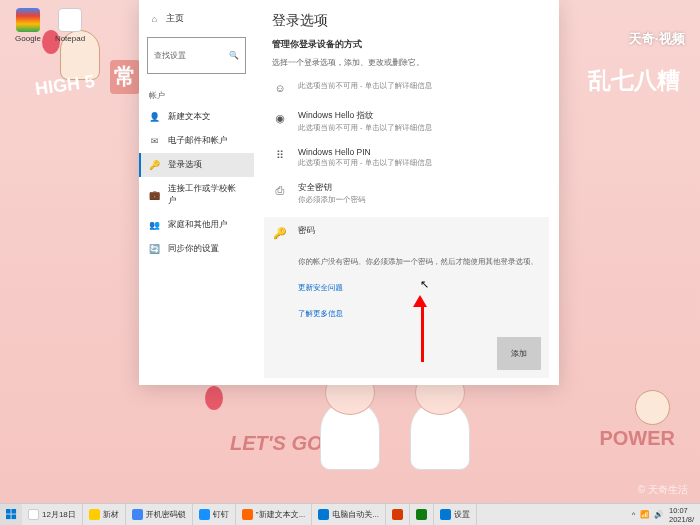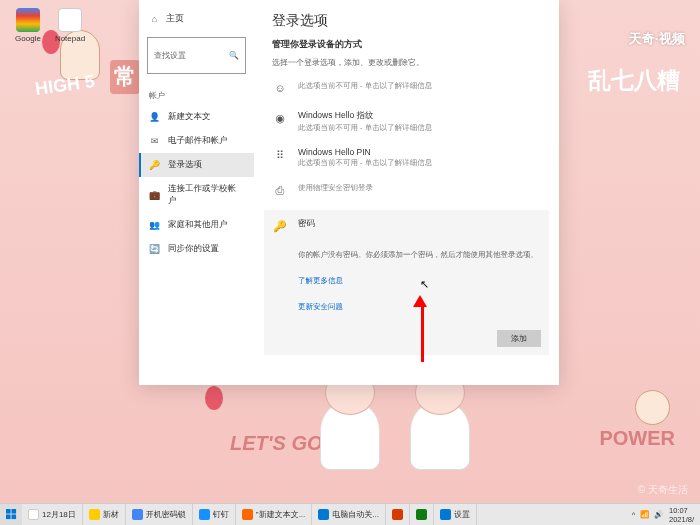--- a/index.html
+++ b/index.html
@@ -41,21 +41,21 @@
 .page-desc{font-size:8px;color:#666;margin-bottom:10px}
 .option{display:flex;gap:10px;margin-bottom:10px;padding:2px 0}
 .option.expanded{background:#f5f5f5;padding:8px;margin-left:-8px;margin-right:-8px;flex-direction:column}
 .option.expanded .opt-row{display:flex;gap:10px}
 .opt-ic{width:16px;height:16px;flex-shrink:0;display:flex;align-items:center;justify-content:center;font-size:11px;color:#555}
 .opt-txt{flex:1}
 .opt-title{font-size:8.5px;color:#333}
 .opt-desc{font-size:7.5px;color:#888;margin-top:1px}
 .opt-body{margin-left:26px;margin-top:6px;font-size:7.5px;color:#666}
 .opt-link{color:#0066cc;margin-top:6px;font-size:7.5px}
-.add-btn{display:inline-block;background:#ccc;color:#333;padding:3px 14px;font-size:8px;margin-top:8px;margin-left:auto;float:right;border:none;cursor:pointer}
+.add-btn{display:inline-block;background:#ccc;color:#333;padding:11px 14px;font-size:8px;margin-top:8px;margin-left:auto;float:right;border:none;cursor:pointer}
 
 .arrow{position:absolute;left:418px;top:295px;pointer-events:none}
 .arrow-line{width:3px;height:55px;background:#ff0000;margin:0 auto}
 .arrow-head{width:0;height:0;border-left:7px solid transparent;border-right:7px solid transparent;border-bottom:12px solid #ff0000;margin-left:-5px}
 .cursor{position:absolute;left:420px;top:278px;font-size:11px;color:#000;pointer-events:none}
 
 .taskbar{position:absolute;bottom:0;left:0;right:0;height:22px;background:#e8e8e8;border-top:1px solid #ccc;display:flex;align-items:center;font-size:8px;color:#333}
 .tb-start{width:22px;height:22px;display:flex;align-items:center;justify-content:center;background:#ddd}
 .tb-start svg{width:11px;height:11px}
 .tb-item{padding:0 6px;height:100%;display:flex;align-items:center;gap:3px;border-right:1px solid #d0d0d0}
@@ -148,33 +148,34 @@
     <div class="option">
       <div class="opt-ic">⠿</div>
       <div class="opt-txt">
           <div class="opt-title">Windows Hello PIN</div>
           <div class="opt-desc">此选项当前不可用 - 单击以了解详细信息</div>
         </div>
     </div>
     <div class="option">
       <div class="opt-ic">⎙</div>
       <div class="opt-txt">
-          <div class="opt-desc">使用物理安全密钥登录</div>
+          <div class="opt-title">安全密钥</div>
+          <div class="opt-desc">你必须添加一个密码</div>
         </div>
     </div>
     <div class="option expanded">
       <div class="opt-row">
         <div class="opt-ic">🔑</div>
         <div class="opt-txt">
             <div class="opt-title">密码</div>
           </div>
       </div>
       <div class="opt-body">你的帐户没有密码。你必须添加一个密码，然后才能使用其他登录选项。</div>
+      <div class="opt-body opt-link">更新安全问题</div>
       <div class="opt-body opt-link">了解更多信息</div>
-      <div class="opt-body opt-link">更新安全问题</div>
       <button class="add-btn">添加</button>
     </div>
 
   </div>
 </div>
 
 <div class="cursor">↖</div>
 <div class="arrow">
   <div class="arrow-head"></div>
   <div class="arrow-line"></div>

